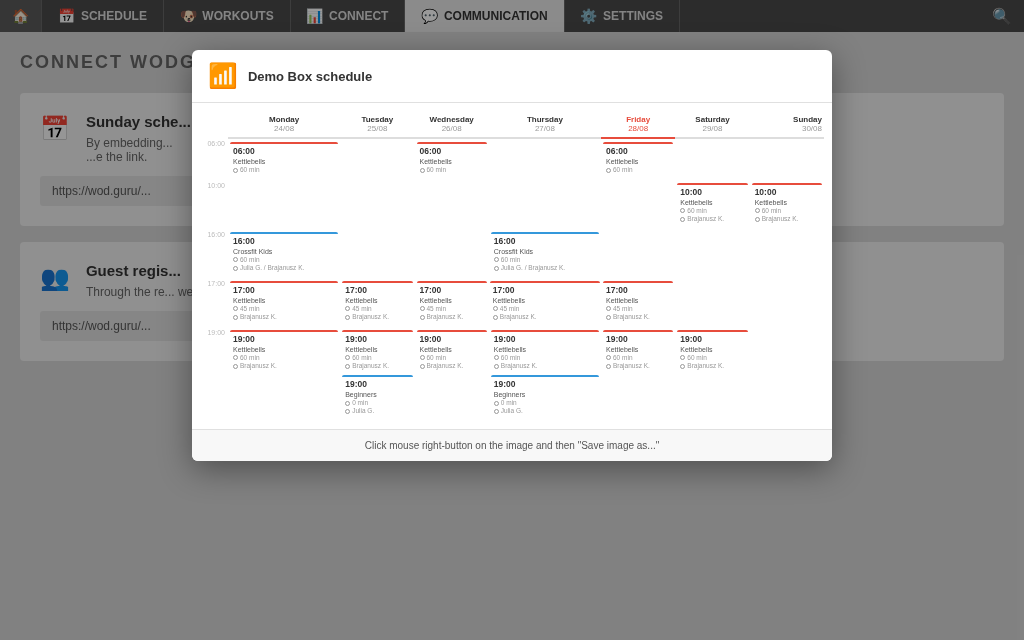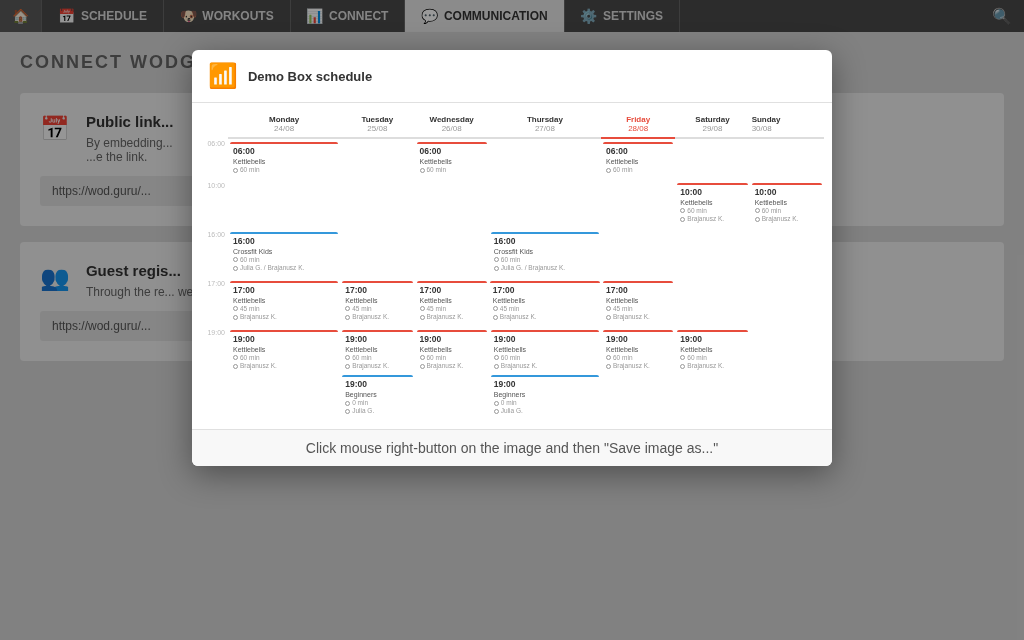--- a/index.html
+++ b/index.html
@@ -78,21 +78,21 @@
     .class-block .class-name { color: #555; font-size: 7px; }
     .class-block .class-meta { color: #999; font-size: 6.5px; display: flex; align-items: center; gap: 2px; }
     .class-block .class-meta .dot { width: 5px; height: 5px; border-radius: 50%; border: 1px solid #999; display: inline-block; flex-shrink: 0; }
 
     .modal-footer {
       padding: 8px 16px; text-align: right; font-size: 8px; color: #aaa;
       border-top: 1px solid #f0f0f0;
     }
 
     .modal-bottom-text {
-      padding: 10px 16px; text-align: center; font-size: 14px; color: #555;
+      padding: 10px 16px; text-align: center; font-size: 10px; color: #555;
       background: #f8f8f8; border-top: 1px solid #e0e0e0;
     }
   </style>
 </head>
 <body>
 
 <nav class="top-nav">
   <div class="nav-item home">
     <span class="nav-icon">🏠</span>
   </div>
@@ -121,21 +121,21 @@
   </div>
 </nav>
 
 <div class="page-bg">
   <div class="page-title">CONNECT WODG...</div>
 
   <div class="section-card">
     <div class="section-header">
       <div class="section-icon">📅</div>
       <div class="section-text">
-        <h3>Public link...</h3>
+        <h3>Sunday sche...</h3>
         <p>By embedding...</p>
         <p>...e the link.</p>
       </div>
     </div>
     <div class="url-box">https://wod.guru/...</div>
   </div>
 
   <div class="section-card">
     <div class="section-header">
       <div class="section-icon">👥</div>
@@ -160,21 +160,21 @@
       <table style="width:100%; border-collapse:collapse; font-size:8px;">
         <thead>
           <tr>
             <th style="width:28px;"></th>
             <th style="text-align:center; padding:4px 2px; border-bottom:2px solid #ddd; font-weight:bold; font-size:8px; color:#333;">Monday<br><span style="color:#999;font-weight:normal;">24/08</span></th>
             <th style="text-align:center; padding:4px 2px; border-bottom:2px solid #ddd; font-weight:bold; font-size:8px; color:#333;">Tuesday<br><span style="color:#999;font-weight:normal;">25/08</span></th>
             <th style="text-align:center; padding:4px 2px; border-bottom:2px solid #ddd; font-weight:bold; font-size:8px; color:#333;">Wednesday<br><span style="color:#999;font-weight:normal;">26/08</span></th>
             <th style="text-align:center; padding:4px 2px; border-bottom:2px solid #ddd; font-weight:bold; font-size:8px; color:#333;">Thursday<br><span style="color:#999;font-weight:normal;">27/08</span></th>
             <th style="text-align:center; padding:4px 2px; border-bottom:2px solid #e74c3c; font-weight:bold; font-size:8px; color:#e74c3c;">Friday<br><span style="color:#e74c3c;font-weight:normal;">28/08</span></th>
             <th style="text-align:center; padding:4px 2px; border-bottom:2px solid #ddd; font-weight:bold; font-size:8px; color:#333;">Saturday<br><span style="color:#999;font-weight:normal;">29/08</span></th>
-            <th style="text-align:left; padding:4px 2px; border-bottom:2px solid #ddd; font-weight:bold; font-size:8px; color:#333;">Sunday<br><span style="color:#999;font-weight:normal;">30/08</span></th>
+            <th style="text-align:right; padding:4px 2px; border-bottom:2px solid #ddd; font-weight:bold; font-size:8px; color:#333;">Sunday<br><span style="color:#999;font-weight:normal;">30/08</span></th>
           </tr>
         </thead>
         <tbody>
 
           <tr>
             <td style="font-size:7px;color:#bbb;text-align:right;padding-right:3px;vertical-align:top;padding-top:2px;">06:00</td>
             <td style="vertical-align:top;padding:1px;">
               <div class="class-block red">
                 <div class="class-time">06:00</div>
                 <div class="class-name">Kettlebells</div>

